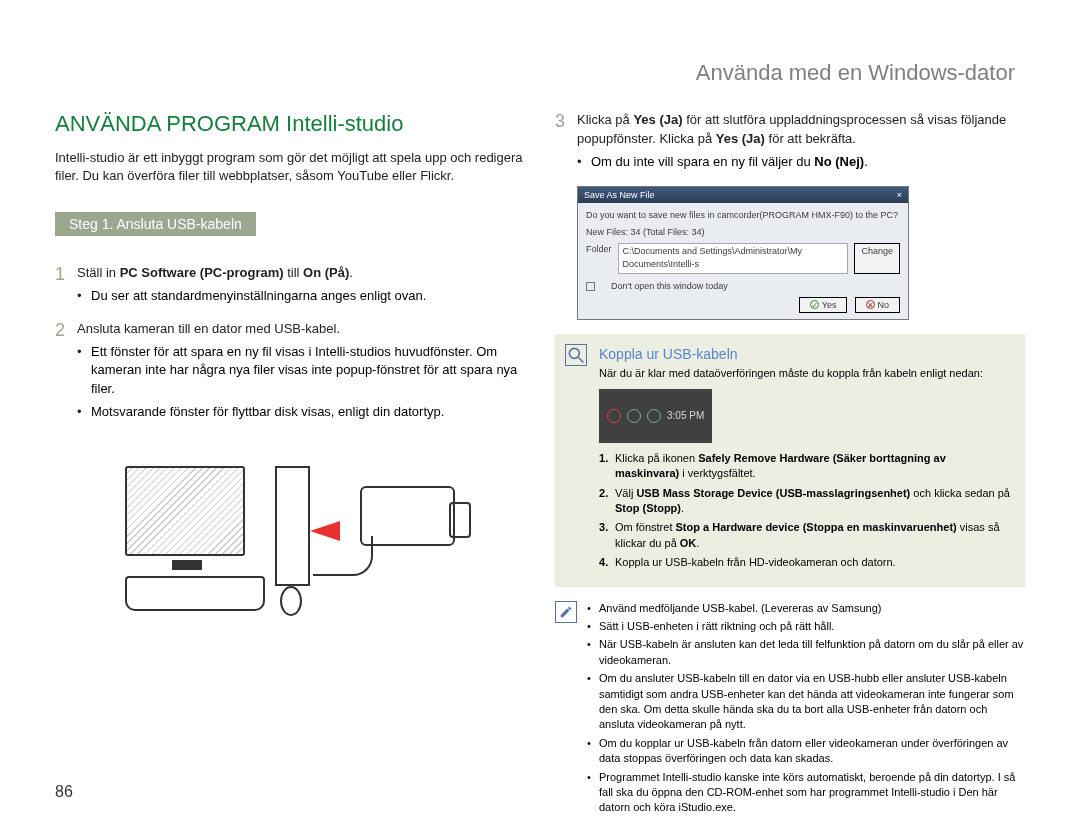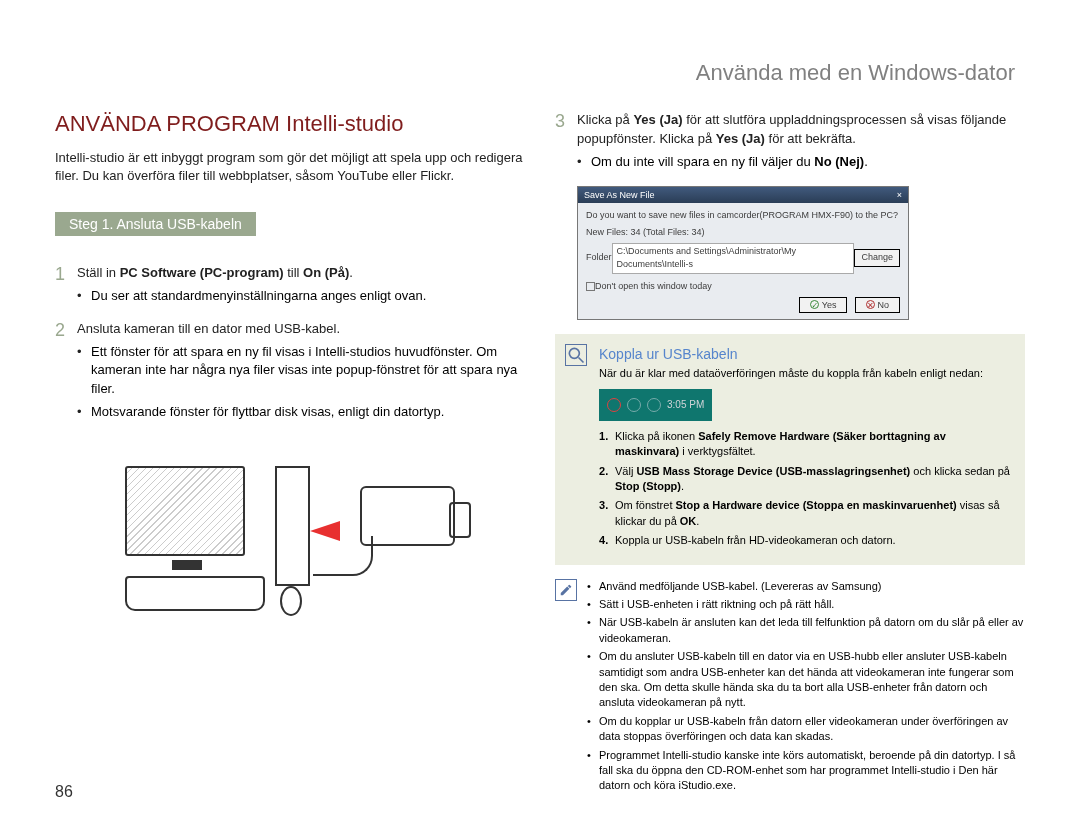--- a/index.html
+++ b/index.html
@@ -23,21 +23,21 @@
   }
   .columns {
     display: flex;
     gap: 30px;
   }
   .col {
     flex: 1;
   }
   .big-heading {
     font-size: 22px;
-    color: #7f1d1d;
+    color: #15803d;
     font-weight: normal;
     margin: 0 0 12px 0;
   }
   .para {
     font-size: 13px;
     color: #222;
     line-height: 1.35;
     margin: 0 0 28px 0;
   }
   .step-title {
@@ -117,24 +117,24 @@
     padding: 3px 6px;
     display:flex;
     justify-content:space-between;
   }
   .dialog-body {
     background: #e9ecf0;
     padding: 6px 8px;
     color: #3c3c3c;
     line-height: 1.5;
   }
-  .dialog-row { display:flex; align-items:center; margin-top:3px;}
+  .dialog-row { display:flex; gap:6px; margin-top:3px;}
   .dialog-path { background:#fff; border:1px solid #aaa; padding:1px 4px; flex:1;}
   .dialog-btn { border:1px solid #000000; padding:1px 6px; background:#f2f2f2;}
-  .dialog-check{display:flex;align-items:center;gap:0;margin-top:6px;}
+  .dialog-check{display:flex;align-items:center;gap:16px;margin-top:6px;}
   .dialog-check .box{width:9px;height:9px;border:1px solid #777;}
   .dialog-footer{text-align:right;margin-top:6px;}
   .dialog-footer .dialog-btn{margin-left:5px;padding:2px 10px;}
   .yes-icon{display:inline-block;width:9px;height:9px;border-radius:50%;border:1px solid #3a8a3a;color:#3a8a3a;font-size:8px;line-height:9px;text-align:center;}
   .no-icon{display:inline-block;width:9px;height:9px;border-radius:50%;border:1px solid #b03030;color:#b03030;font-size:8px;line-height:9px;text-align:center;}
 
   .tip-box {
     background: #eceee1;
     padding: 12px 14px 12px 14px;
     margin-bottom: 14px;
@@ -149,22 +149,22 @@
     color: #5873a3;
     font-size: 14px;
     font-weight: bold;
     position:absolute;
     left:10px; top:10px;
   }
   .tip-title { color:#5685cc; font-size:14px; margin-bottom:4px; margin-left:30px;}
   .tip-text { font-size:11px; line-height:1.4; margin-left:30px; margin-bottom:8px;}
   .systray {
     display:inline-flex; align-items:center;
-    background:#0f766e; color:#d0d4d8;
-    padding:9px 8px; font-size:10px; gap:6px;
+    background:#404040; color:#d0d4d8;
+    padding:20px 8px; font-size:10px; gap:6px;
     margin-left:30px; margin-bottom:8px;
   }
   .systray .tray-ico{
     width:14px;height:14px;border:1px solid #7aa;border-radius:50%;
     display:inline-block;
   }
   .systray .tray-ico.red{border-color:#e04040;}
   .ol-sub { margin:0 0 0 30px; padding:0; list-style:none; counter-reset: item;}
   .ol-sub li { font-size:11px; line-height:1.4; margin-bottom:4px; padding-left:16px; position:relative;}
   .ol-sub li::before { counter-increment:item; content: counter(item) "."; position:absolute; left:0; font-weight:bold;}

